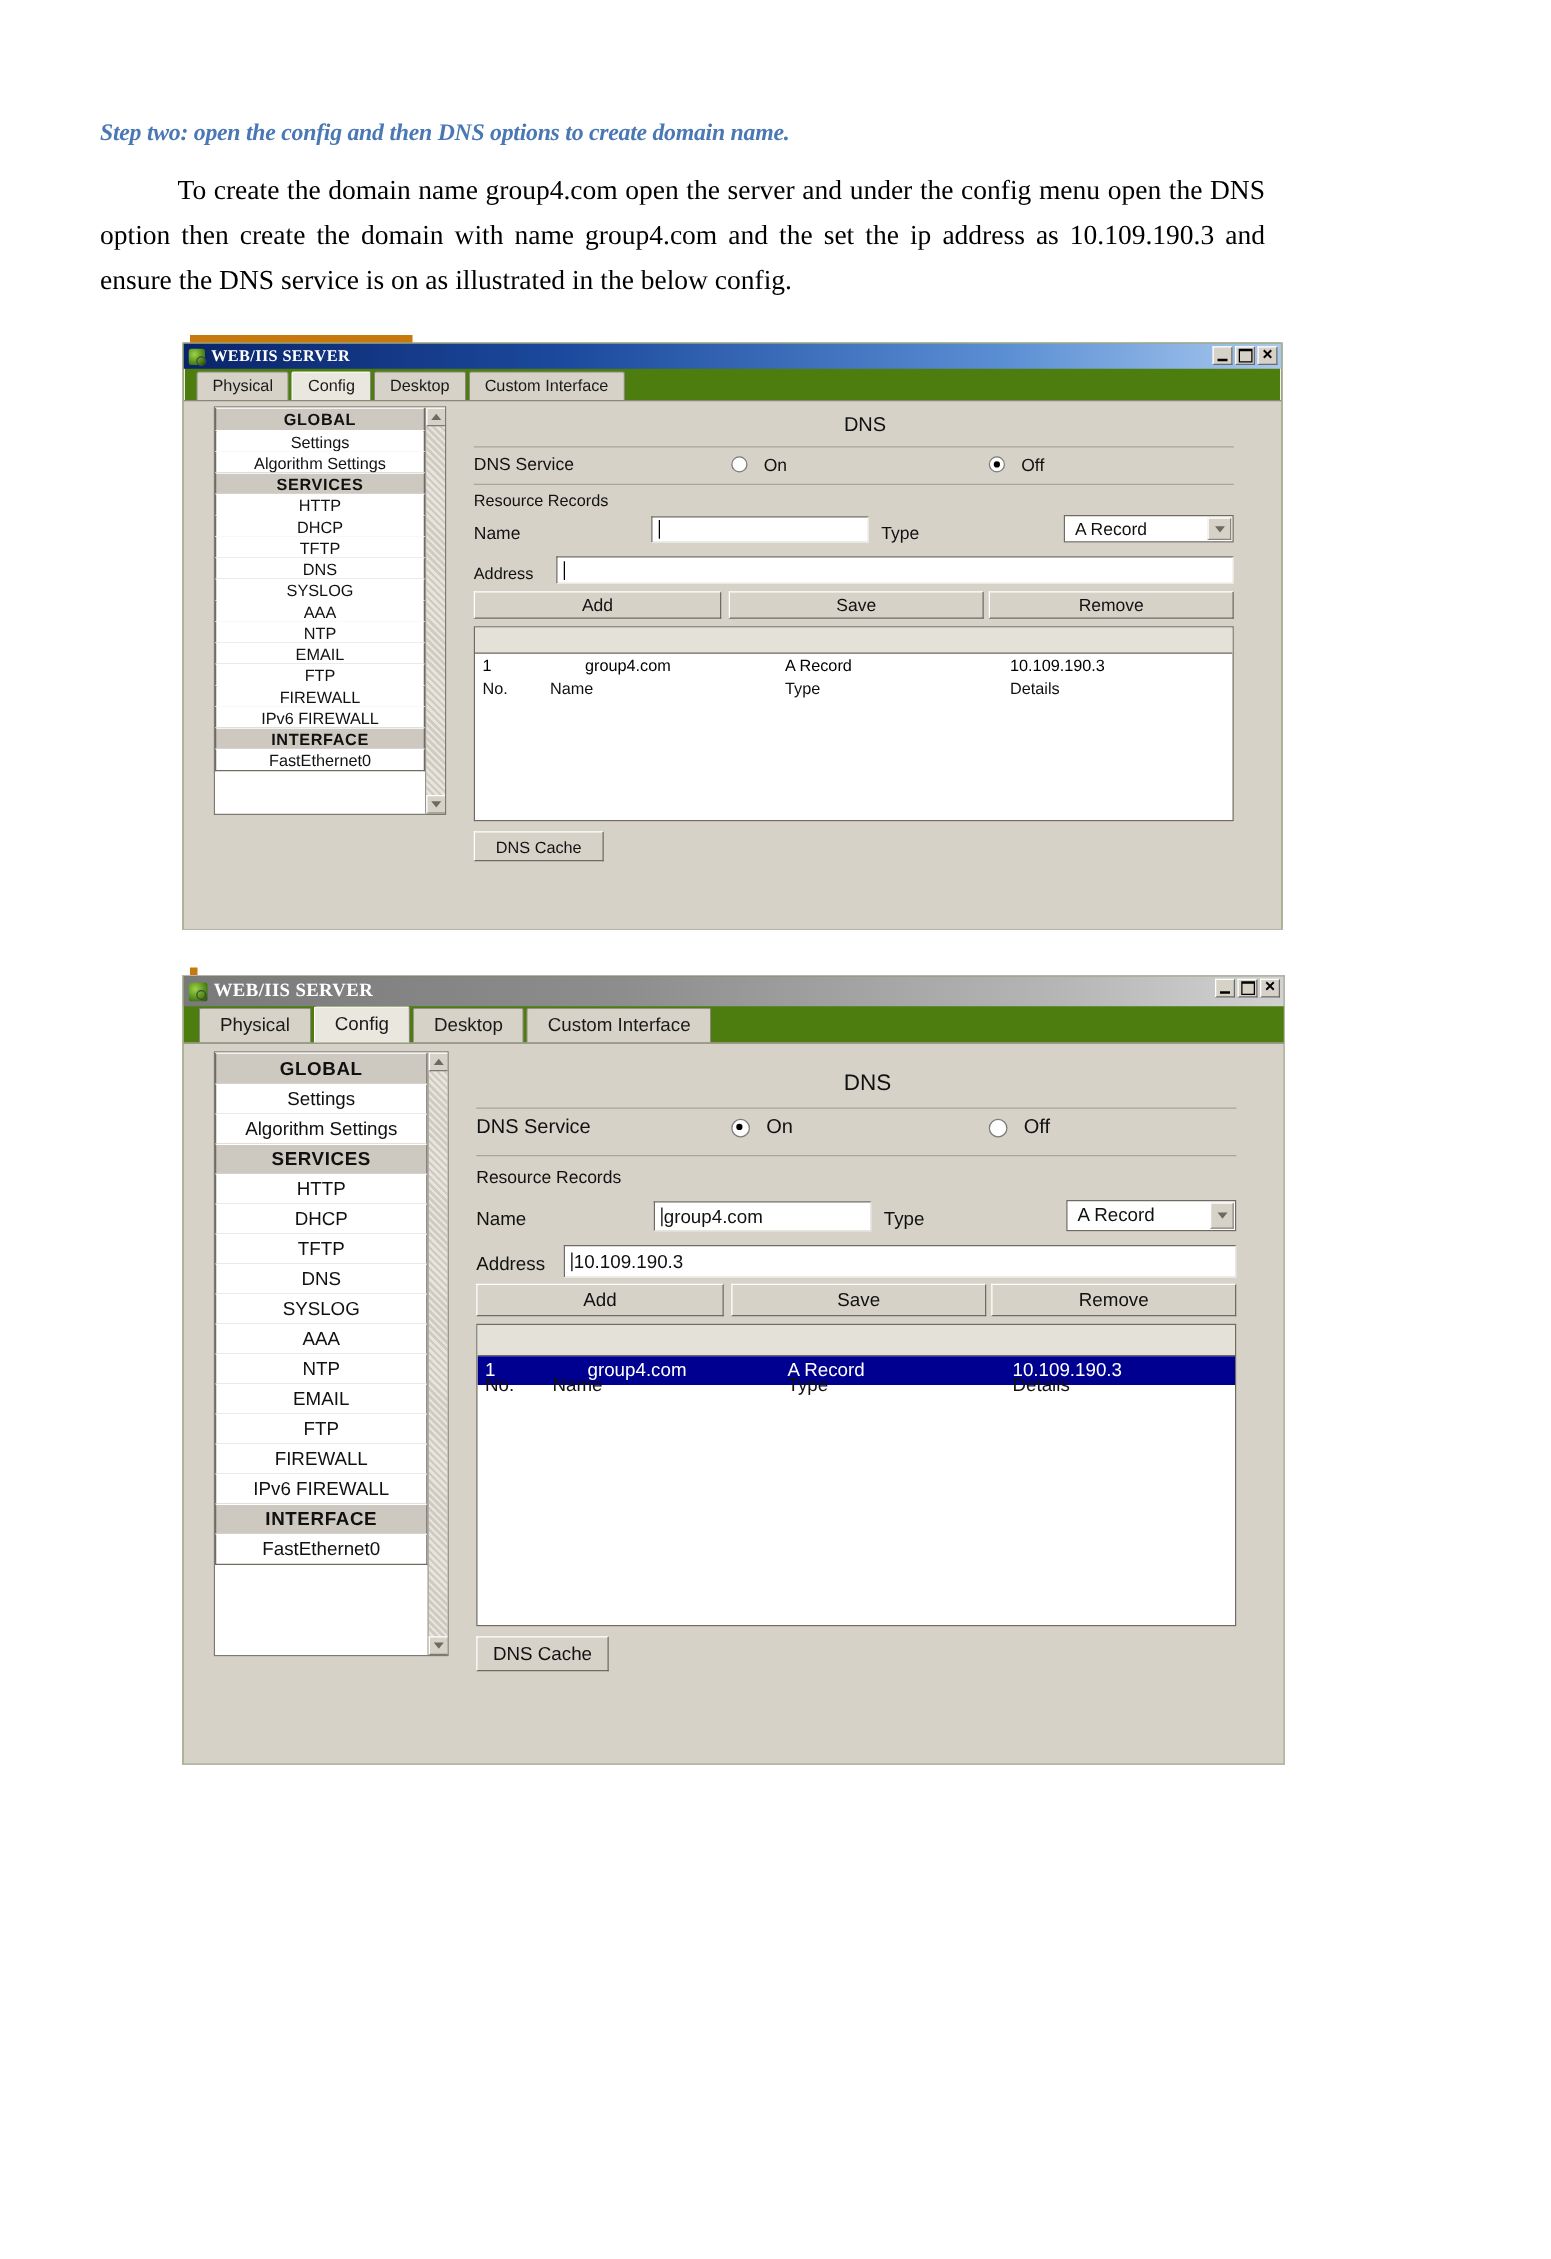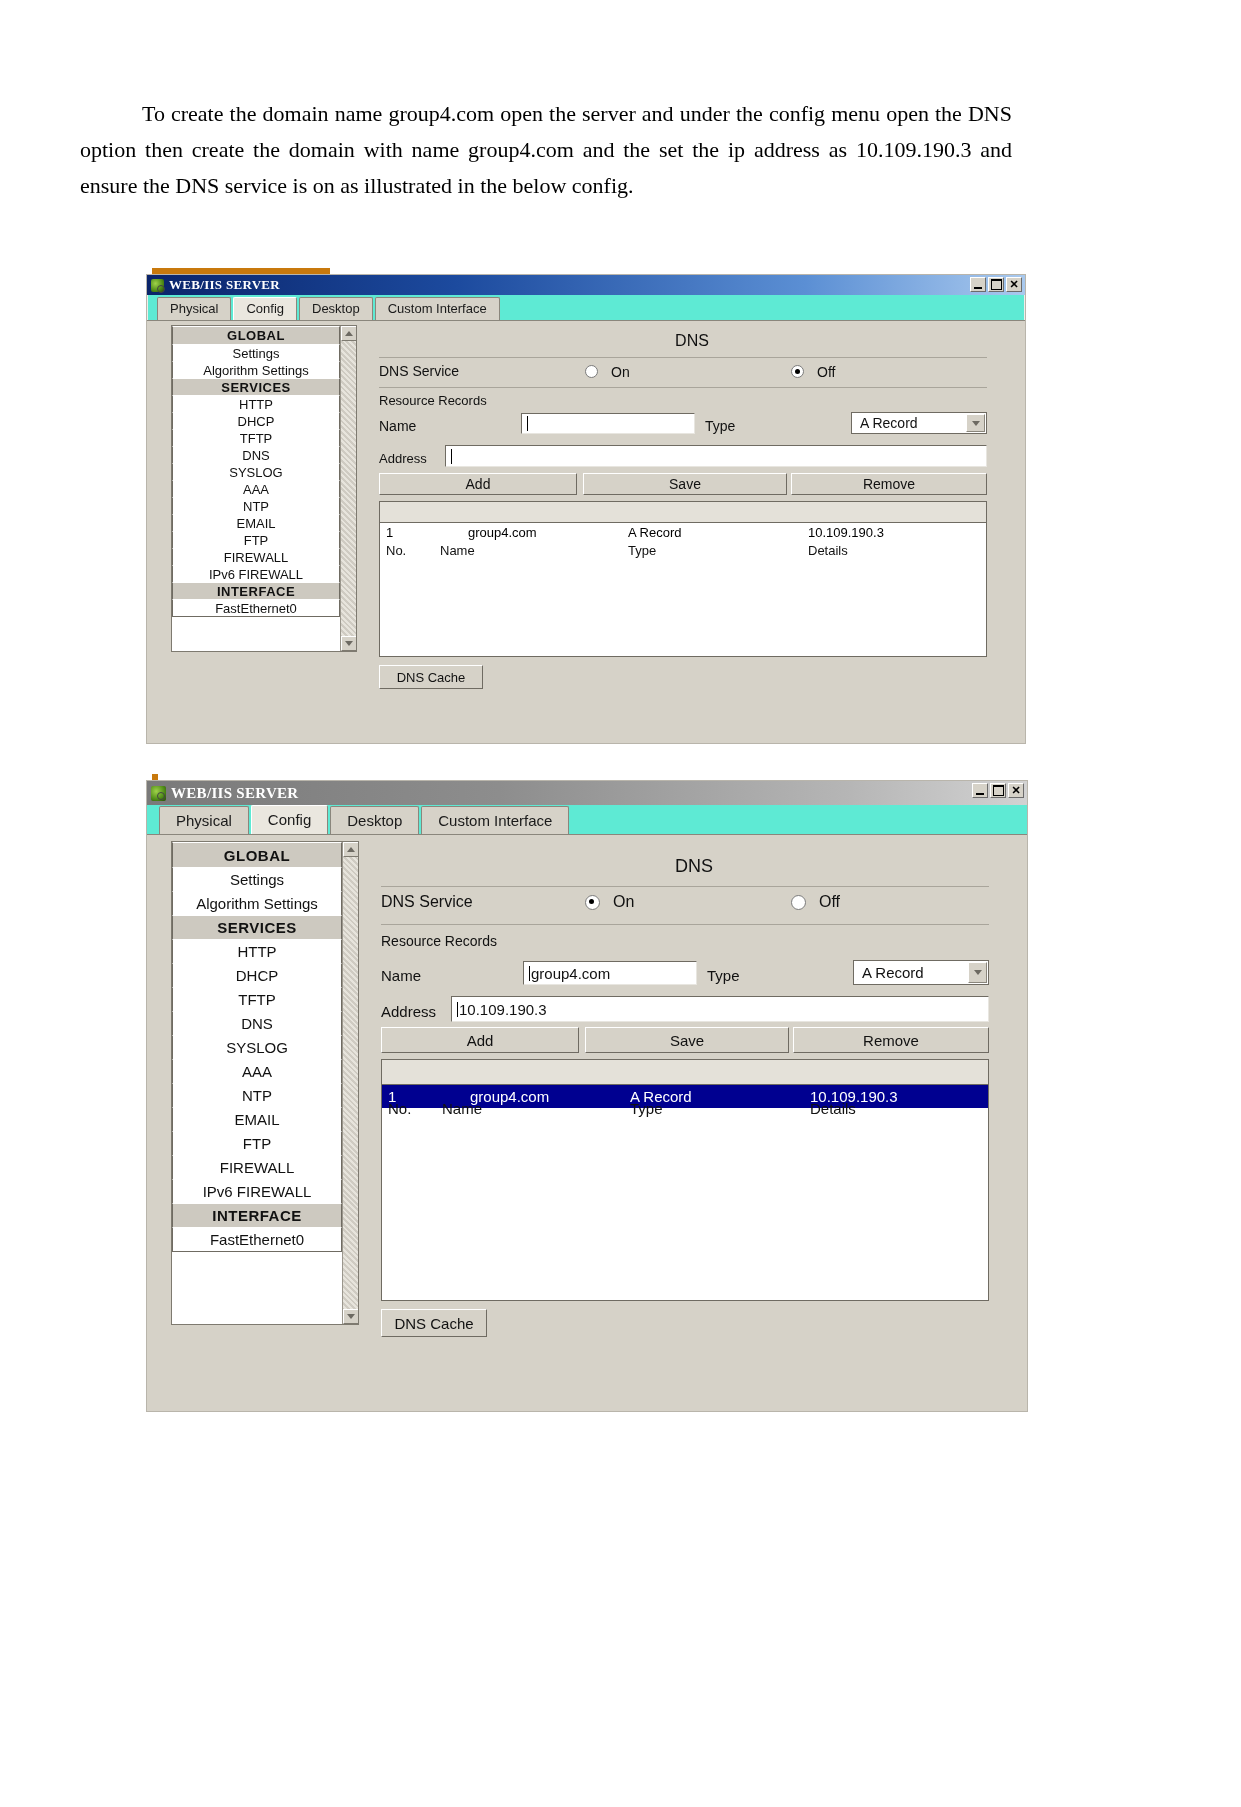--- a/index.html
+++ b/index.html
@@ -13,21 +13,21 @@
     font-family:"Liberation Serif",serif;
     font-style:italic;font-weight:bold;font-size:19px;
     color:#4a78b5;letter-spacing:-0.2px;margin:0 0 16px 0;
   }
   .para{
     font-size:22px;line-height:36px;color:#000;text-align:justify;margin:0;
   }
   .para .indent{display:inline-block;width:62px;}
 
   
-  .pt-window{position:absolute;background:#5eead4;text-decoration:underline;}
+  .pt-window{position:absolute;background:#4d7c0f;text-decoration:underline;}
 
   .orange-tab{position:absolute;height:7px;background:#c8790d;}
 
   .titlebar{
     position:absolute;left:0;top:0;right:0;height:20px;
     display:flex;align-items:center;
     font-family:"Liberation Serif",serif;
     font-weight:bold;font-size:13px;color:#ffffff;
     padding-left:4px;box-sizing:border-box;
   }
@@ -155,20 +155,21 @@
   .col-no{width:54px;padding-left:6px;}
   .col-name{width:188px;padding-left:34px;}
   .col-type{width:180px;padding-left:6px;}
   .col-det{flex:1;padding-left:6px;}
   .tr .col-name{padding-left:34px;}
 </style>
 </head>
 <body>
 
 <div class="doc">
+  <p class="step-head">Step two: open the config and then DNS options to create domain name.</p>
   <p class="para">
     <span class="indent"></span><span>To create the domain name group4.com open the server and under the config menu open the DNS</span>
     <span>option then create the domain with name group4.com and the set the ip address as 10.109.190.3 and ensure</span>
     <span>the DNS service is on as illustrated in the below config.</span>
   </p>
 </div>
 
 <div class="orange-tab" style="left:152px;top:268px;width:178px;"></div>
 <div class="pt-window" style="left:146px;top:274px;width:878px;height:468px;border:1px solid #b9b5ab;box-shadow:0 0 0 1px #efeeea inset;">
 

